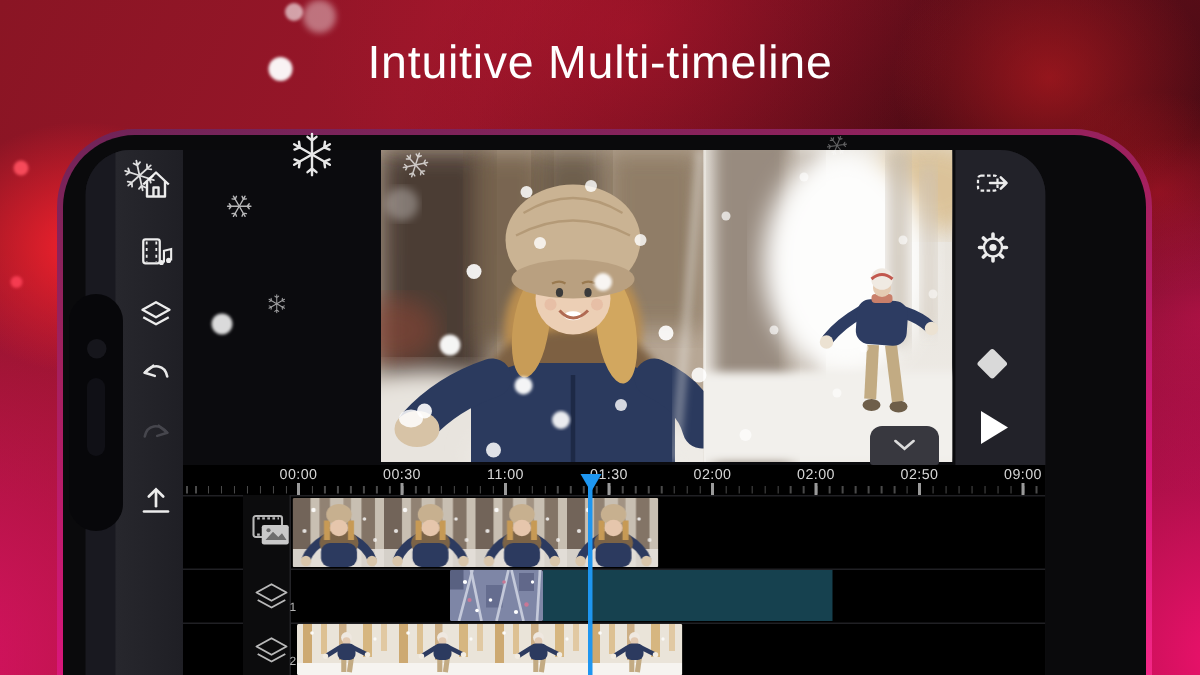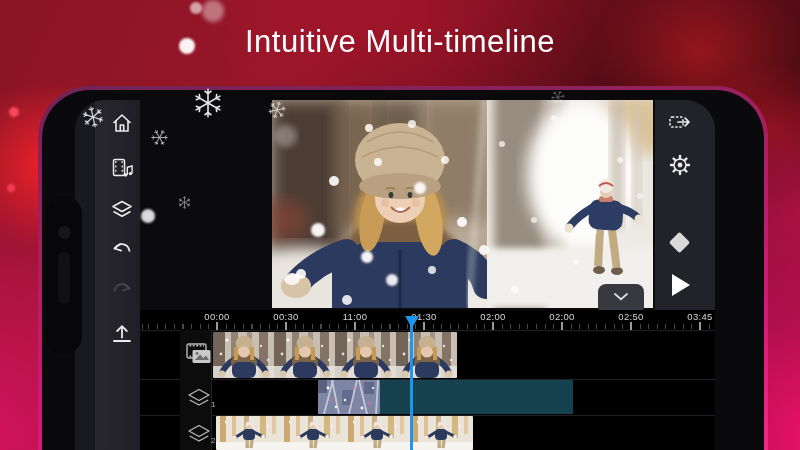--- a/index.html
+++ b/index.html
@@ -29,21 +29,21 @@
 
   
   .phone {
     position:absolute; left:38px; top:86px; width:730px; height:420px;
     border-radius:52px; z-index:1;
     background:linear-gradient(170deg,#6e2458 0%, #a5205f 30%, #d8177a 65%, #ff2e8c 100%);
   }
   .bezel { position:absolute; inset:4px; border-radius:48px; background:#0a0a0c; }
 
   .screen {
-    position:absolute; left:75px; top:100px; width:640px; height:350px;
+    position:absolute; left:57px; top:100px; width:640px; height:350px;
     border-radius:30px 30px 0 0; background:#141419; overflow:hidden; z-index:2;
   }
 
   
   .notch { position:absolute; left:46px; top:196px; width:36px; height:158px;
     border-radius:18px; background:#07070a; z-index:3; }
   .cam { position:absolute; left:58px; top:226px; width:13px; height:13px;
     border-radius:50%; background:#16161c; z-index:4; }
   .speaker { position:absolute; left:58px; top:252px; width:12px; height:52px;
     border-radius:6px; background:#101016; z-index:4; }
@@ -383,21 +383,21 @@
         <span class="ruler-label" style="left: 215px;">11:00</span>
         <div class="major-tick" style="left: 215px;"></div>
         <span class="ruler-label" style="left: 284px;">01:30</span>
         <div class="major-tick" style="left: 284px;"></div>
         <span class="ruler-label" style="left: 353px;">02:00</span>
         <div class="major-tick" style="left: 353px;"></div>
         <span class="ruler-label" style="left: 422px;">02:00</span>
         <div class="major-tick" style="left: 422px;"></div>
         <span class="ruler-label" style="left: 491px;">02:50</span>
         <div class="major-tick" style="left: 491px;"></div>
-        <span class="ruler-label" style="left: 560px;">03:45</span>
+        <span class="ruler-label" style="left: 560px;">09:00</span>
         <div class="major-tick" style="left: 560px;"></div>
       </div>
 
     <div class="row-sep" style="top:20px;"></div>
     <div class="row-sep" style="top:69px;"></div>
     <div class="row-sep" style="top:105px;"></div>
 
     <div class="hdr-col"></div>
 
     <div style="position:absolute;left:46px;top:33px;width:26px;height:22px;">

